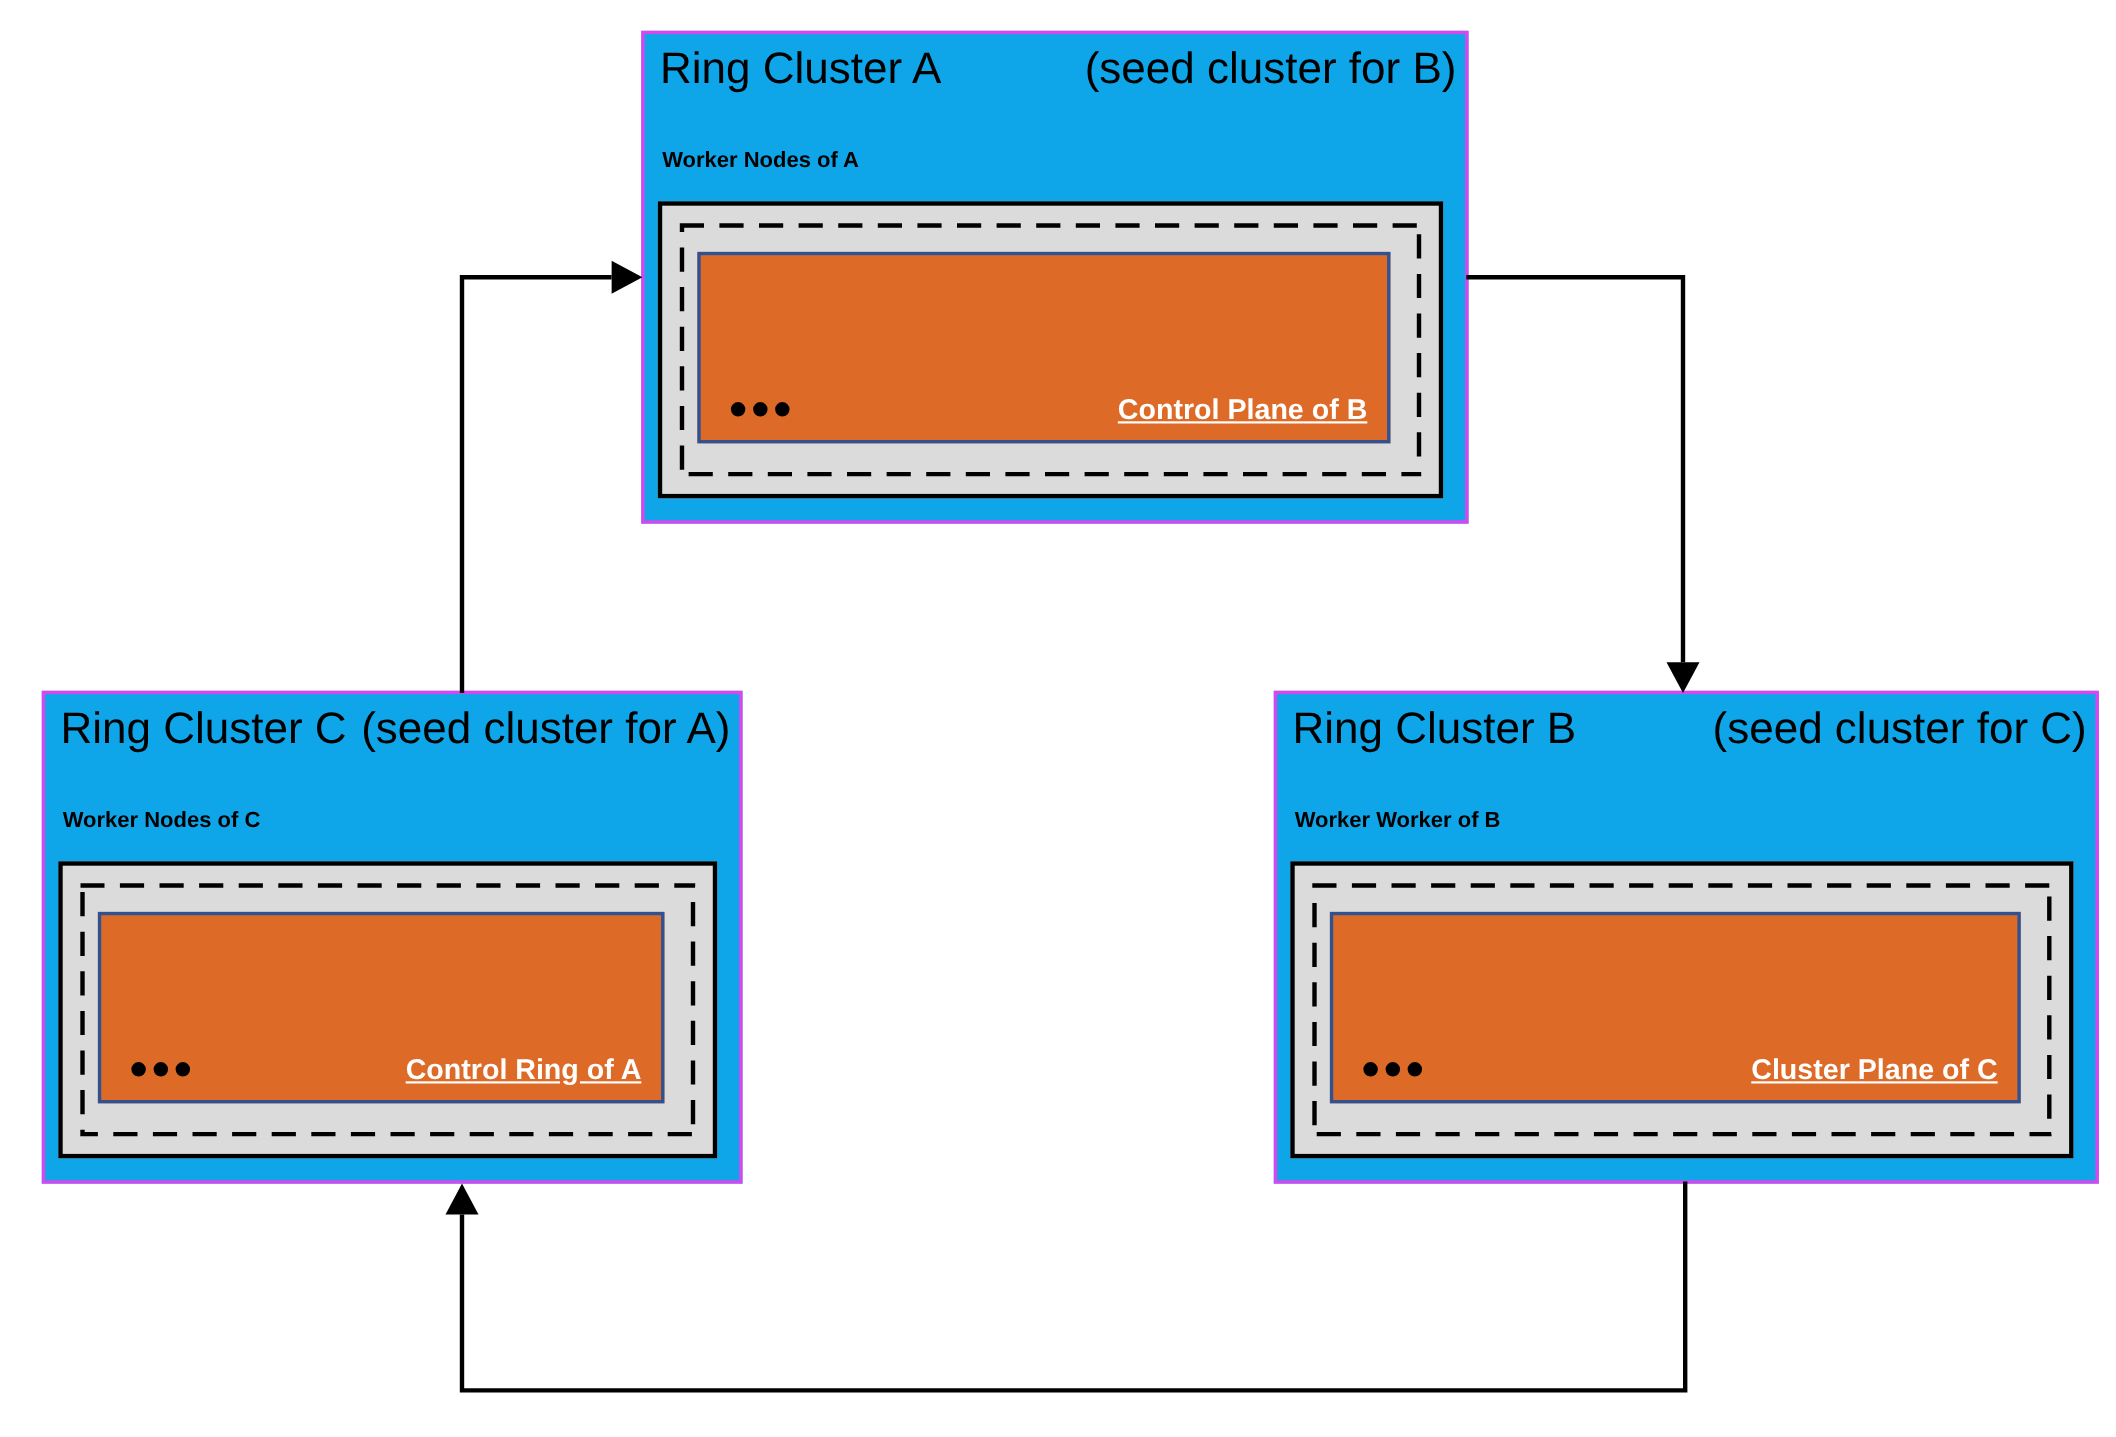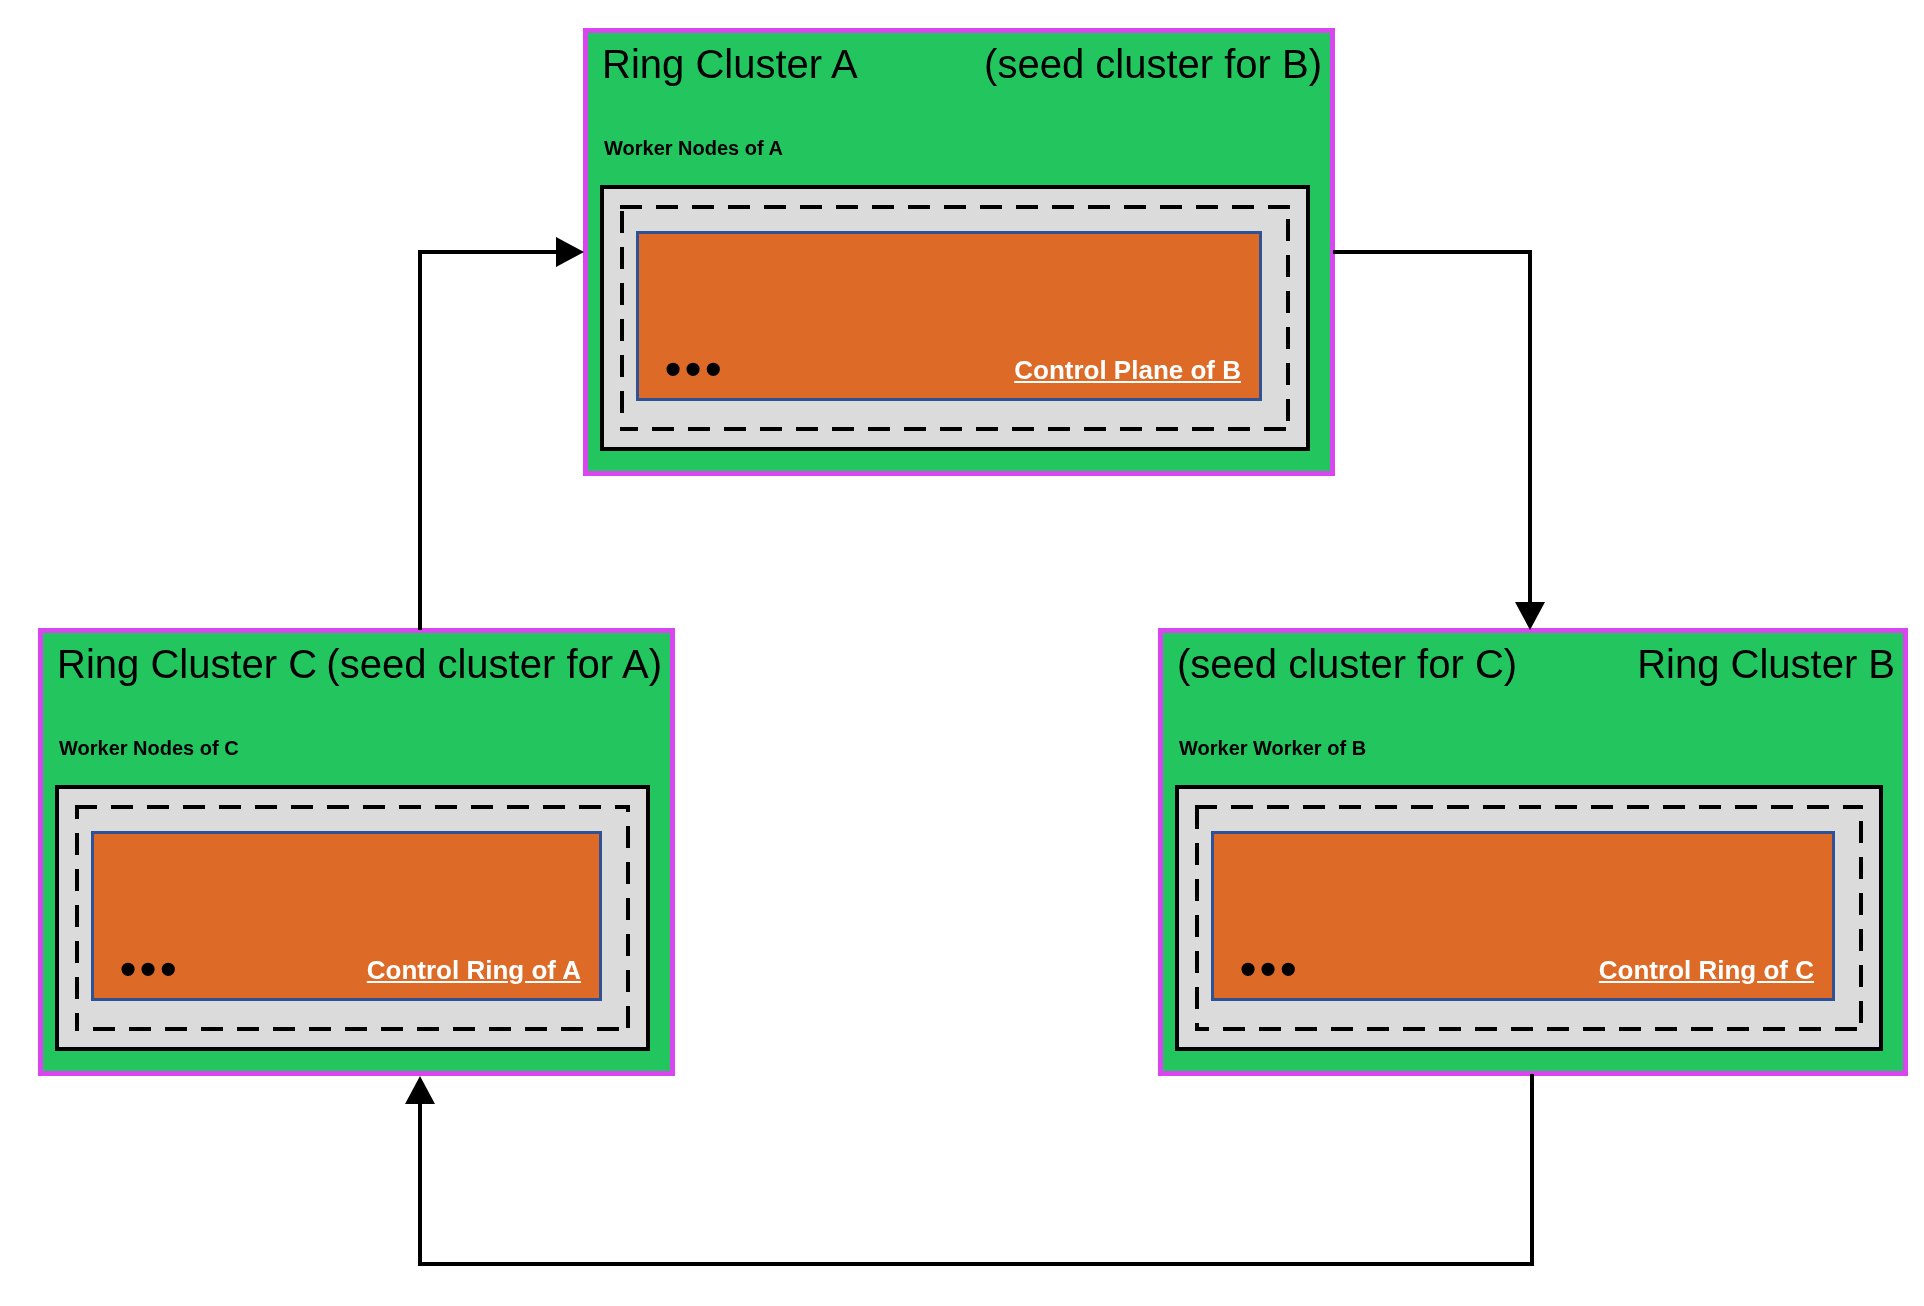--- a/index.html
+++ b/index.html
@@ -2,21 +2,21 @@
 <html><head>
 <meta charset="utf-8">
 <style>
   html, body { margin:0; padding:0; background:#ffffff; }
   .stage {
     position:relative; width:1924px; height:1306px; background:#ffffff;
     font-family:"Liberation Sans", sans-serif; color:#000;
     overflow:hidden;
   }
   .cluster {
-    position:absolute; background:#22c55e; border:5px solid #d946ef;
+    position:absolute; background:#0ea5e9; border:3px solid #d946ef;
     box-sizing:border-box;
   }
   .title-row {
     position:absolute; left:14px; right:8px; top:8px;
     display:flex; justify-content:space-between; align-items:flex-start;
     font-size:40px; line-height:1.15; white-space:nowrap;
   }
   .worker-label {
     position:absolute; left:16px; top:104px;
     font-size:20px; font-weight:bold; white-space:nowrap;
@@ -79,31 +79,31 @@
       </svg>
       <div class="control-plane">
         <span class="dots">•••</span>
         <span class="cp-label">Control Ring of A</span>
       </div>
     </div>
   </div>
 
   <div class="cluster" style="left:1158px; top:628px; width:750px; height:448px;">
     <div class="title-row">
+      <span>Ring Cluster B</span>
       <span>(seed cluster for C)</span>
-      <span>Ring Cluster B</span>
     </div>
     <div class="worker-label">Worker Worker of B</div>
     <div class="worker-box">
       <svg class="dash-svg">
         <rect x="0" y="0" width="100%" height="100%" fill="none" stroke="#000" stroke-width="8" stroke-dasharray="22 14"></rect>
       </svg>
       <div class="control-plane">
         <span class="dots">•••</span>
-        <span class="cp-label">Control Ring of C</span>
+        <span class="cp-label">Cluster Plane of C</span>
       </div>
     </div>
   </div>
 
   <svg class="arrows" width="1924" height="1306" viewBox="0 0 1924 1306">
     <g stroke="#000000" stroke-width="4" fill="none">
       <path d="M420 630 V252 H556"></path>
       <path d="M1333 252 H1530 V602"></path>
       <path d="M1532 1074 V1264 H420 V1104"></path>
     </g>

